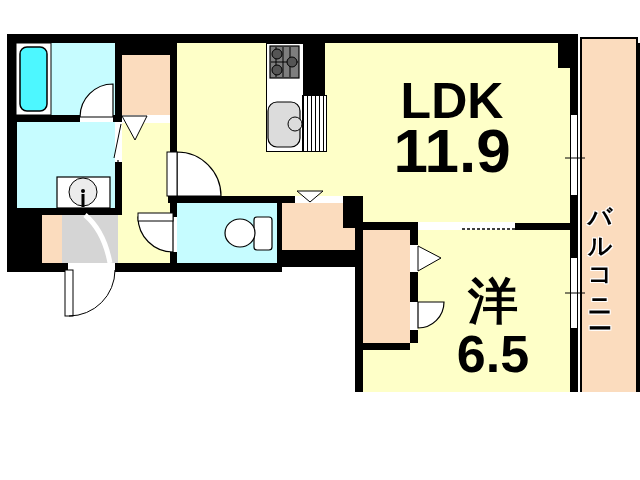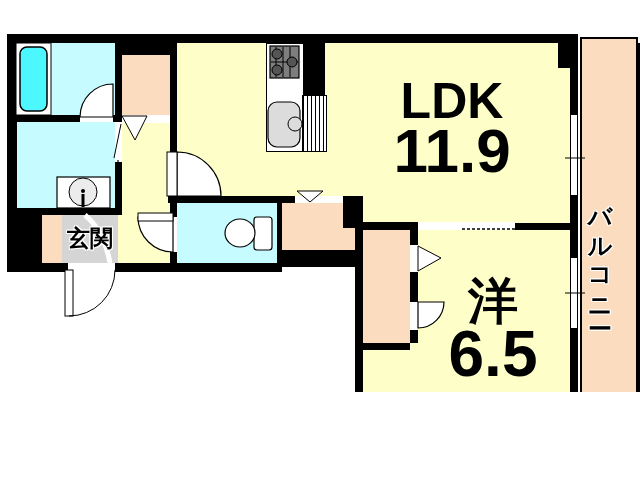--- a/index.html
+++ b/index.html
@@ -132,16 +132,15 @@
 
     <line x1="462" y1="229" x2="515" y2="229" stroke="#000" stroke-width="1.5" stroke-dasharray="3,2"></line>
 
     <line x1="565" y1="158" x2="585" y2="158" stroke="#000" stroke-width="1"></line>
     <line x1="565" y1="293" x2="585" y2="293" stroke="#000" stroke-width="1"></line>
   </svg>
 
   <div class="label" style="left:332px;top:76px;width:240px;font-size:50px;line-height:50px;">LDK</div>
   <div class="label" style="left:332px;top:126px;width:240px;font-size:62px;line-height:50px;">11.9</div>
   <div class="label" style="left:393px;top:276px;width:200px;font-size:50px;line-height:50px;">洋</div>
-  <div class="label" style="left:393px;top:330px;width:200px;font-size:64px;line-height:48px;">6.5</div>
-  <div class="label halo" style="left:60px;top:226px;width:60px;font-size:23px;line-height:24px;">玄関</div>
+  <div class="label" style="left:393px;top:330px;width:200px;font-size:52px;line-height:48px;">6.5</div>
   <div class="label halo vtext" style="left:584px;top:170px;height:170px;font-size:24px;letter-spacing:4px;">バルコニー</div>
 </div>
 
 </body></html>

